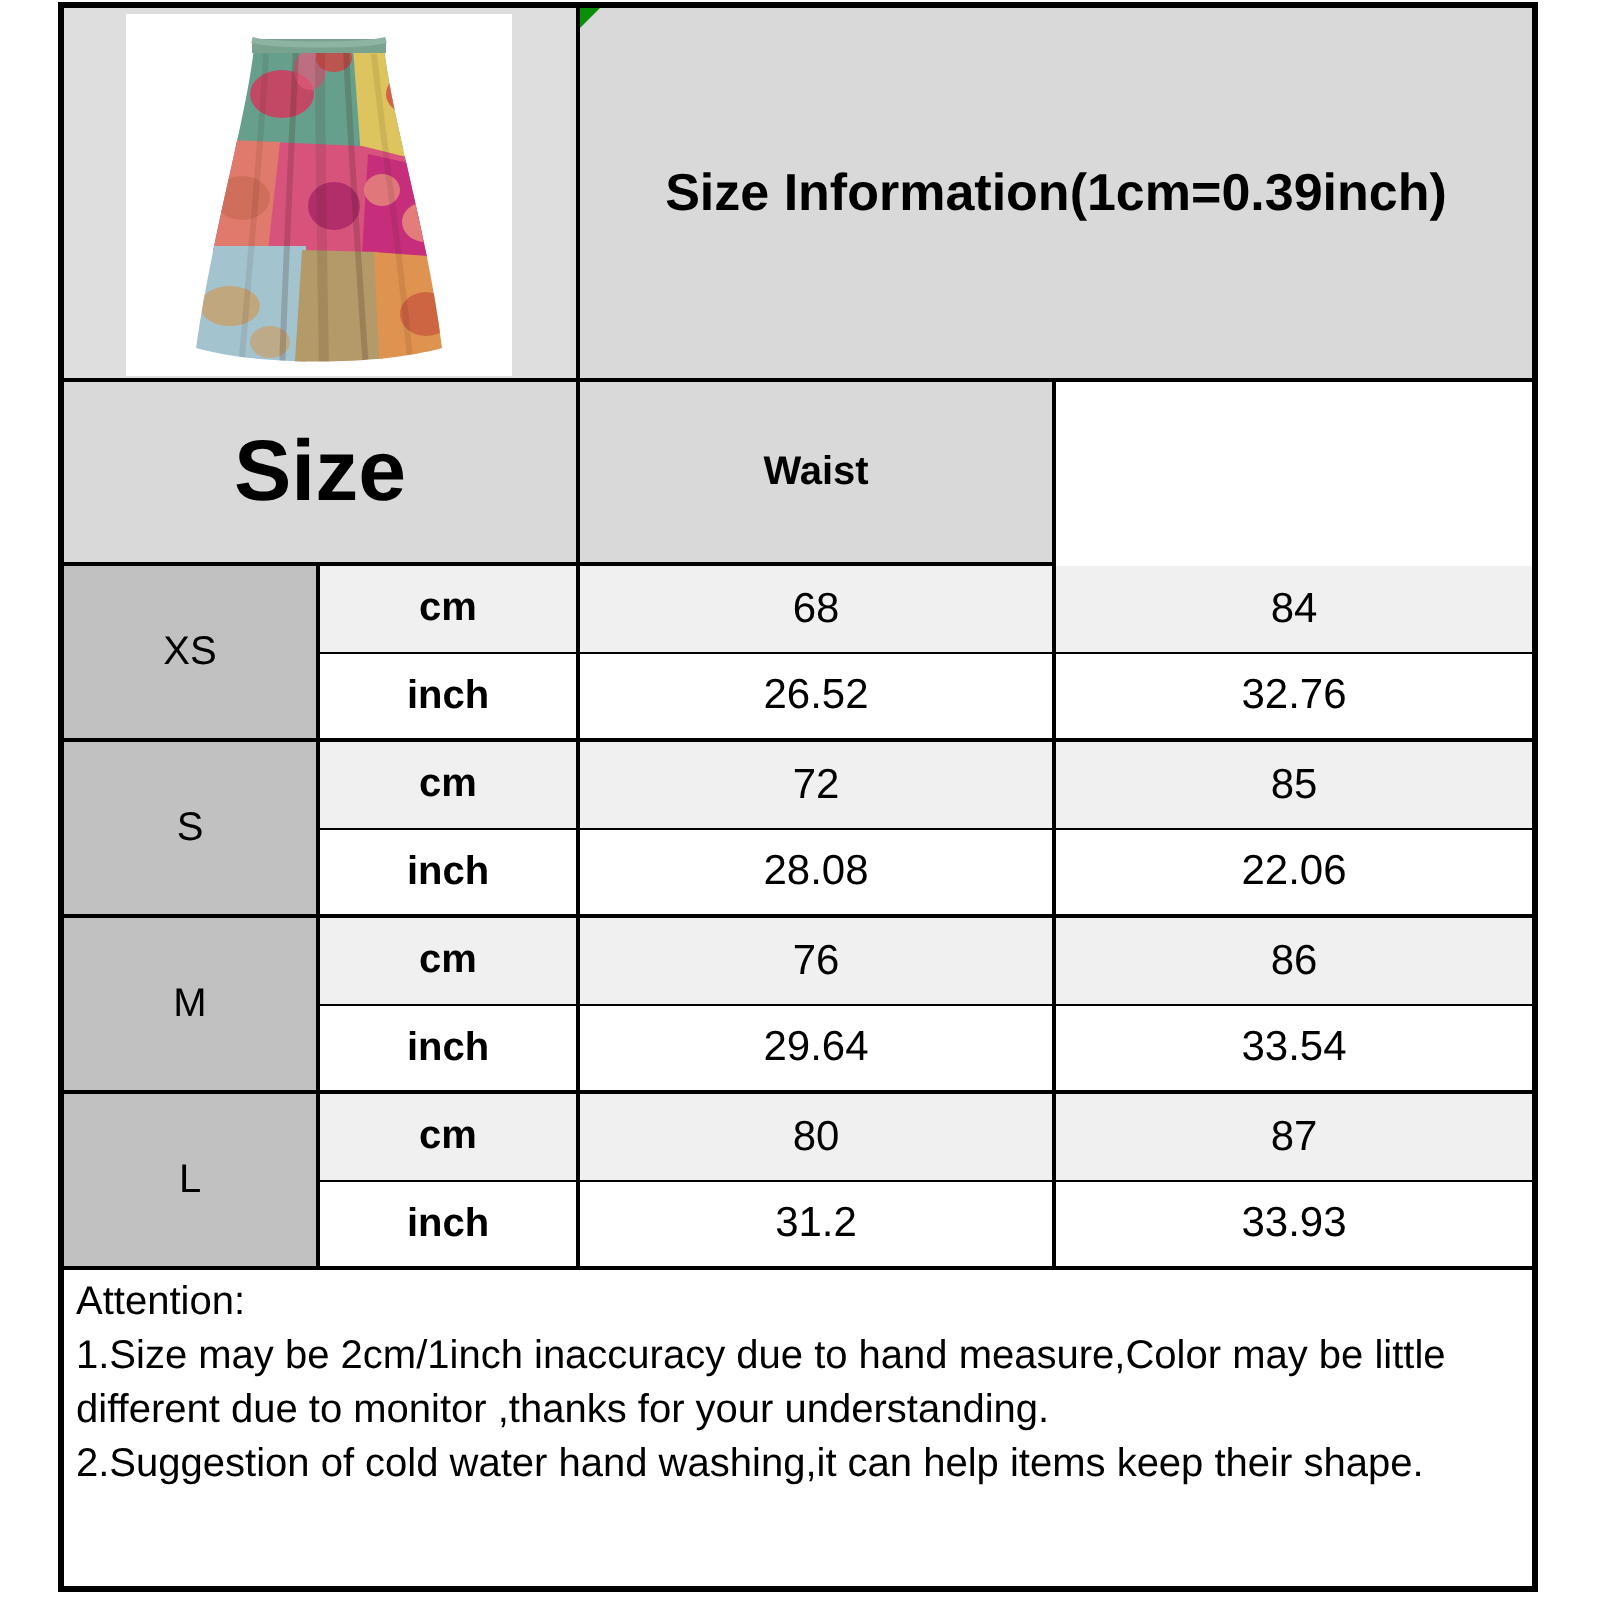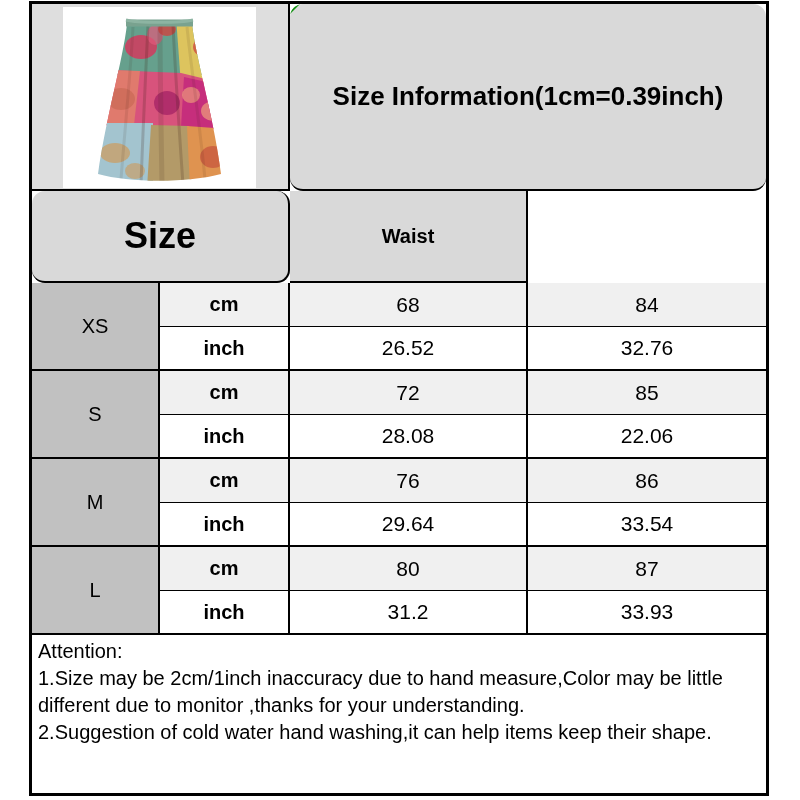--- a/index.html
+++ b/index.html
@@ -24,34 +24,34 @@
   }
   .cell{
     border-right:2px solid var(--border-black);
     border-bottom:2px solid var(--border-black);
     display:flex;align-items:center;justify-content:center;
     overflow:hidden;
   }
   .lastcol{border-right:none;}
   
   .img-cell{grid-column:1/3;background:var(--img-cell-gray);position:relative;}
-  .info-cell{grid-column:3/5;background:var(--cell-gray);position:relative;border-radius:13px;}
+  .info-cell{grid-column:3/5;background:var(--cell-gray);position:relative;}
   .info-title{font-size:26px;font-weight:bold;letter-spacing:0px;}
   .corner-triangle{
     position:absolute;left:0;top:0;width:0;height:0;
     border-top:10px solid var(--marker-green);
     border-right:10px solid transparent;
   }
   .img-box{
     position:absolute;left:31px;top:3px;width:193px;height:181px;
     background:#ffffff;display:flex;align-items:center;justify-content:center;
   }
   
   .head{background:var(--cell-gray);font-weight:bold;font-size:20px;}
-  .size-head{grid-column:1/3;font-size:36px;font-weight:bold;border-radius:13px;}
+  .size-head{grid-column:1/3;font-size:43px;font-weight:bold;}
   
   .size-label{grid-column:1;grid-row:span 2;background:var(--size-col-gray);
     font-weight:normal;font-size:20px;}
   .cmrow{background:var(--cm-row-tint);border-bottom:1px solid var(--border-black);}
   .inchrow{background:#ffffff;}
   .unit{font-weight:bold;font-size:20px;}
   .val{font-weight:normal;font-size:21px;}
   
   .attention{
     grid-column:1/5;background:#ffffff;border-right:none;border-bottom:none;

